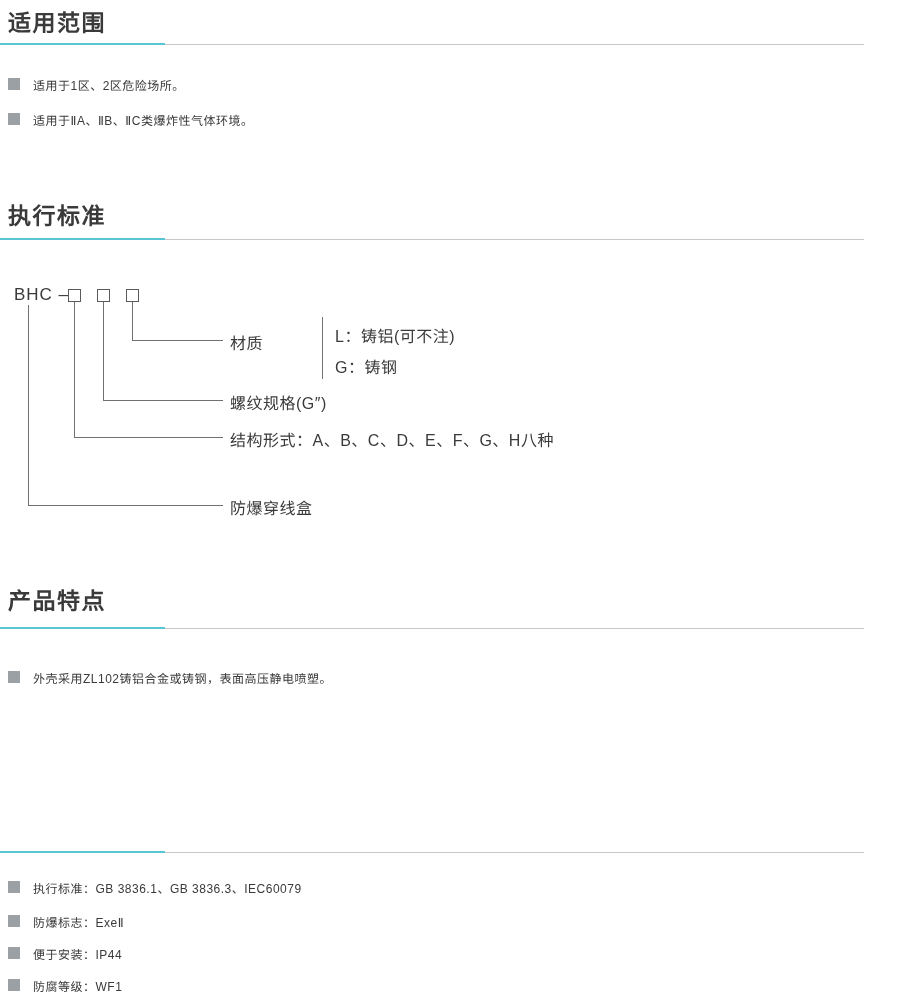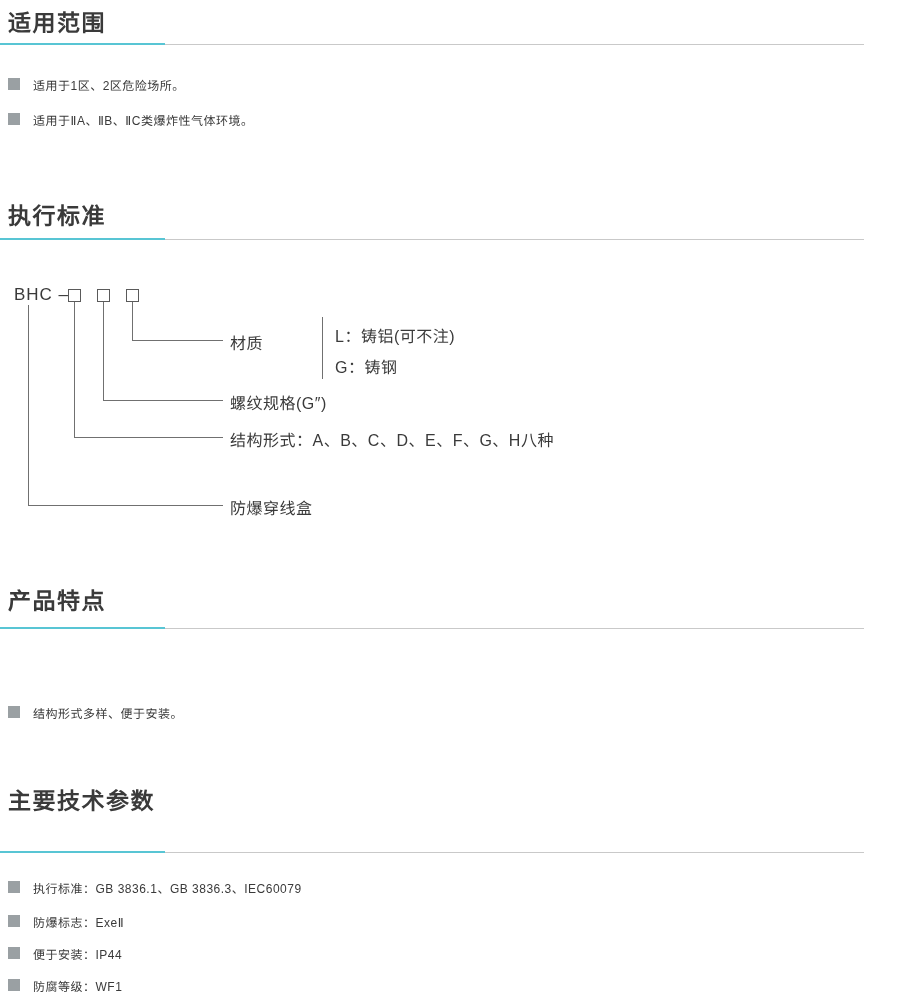--- a/index.html
+++ b/index.html
@@ -136,26 +136,25 @@
   <div class="dlabel" style="left:335px;top:323px">L：铸铝(可不注)</div>
   <div class="dlabel" style="left:335px;top:354px">G：铸钢</div>
   <div class="dlabel" style="left:230px;top:390px">螺纹规格(G″)</div>
   <div class="dlabel" style="left:230px;top:427px">结构形式：A、B、C、D、E、F、G、H八种</div>
   <div class="dlabel" style="left:230px;top:495px">防爆穿线盒</div>
 
   <h2 class="section-title" style="top:582px">产品特点</h2>
   <div class="rule" style="top:628px">
     <div class="accent"></div>
   </div>
-  <div class="bullet-row" style="top:702px">
+  <div class="bullet-row" style="top:667px">
     <span class="bullet-sq"></span>
-    <span>结构形式多样、便于安装。</span>
+    <span>外壳采用ZL102铸铝合金或铸钢，表面高压静电喷塑。</span>
   </div>
 
-  <h2 class="section-title" style="top:782px">主要技术参数</h2>
   <div class="rule" style="top:852px">
     <div class="accent"></div>
   </div>
   <div class="bullet-row" style="top:877px">
     <span class="bullet-sq"></span>
     <span>执行标准：GB 3836.1、GB 3836.3、IEC60079</span>
   </div>
   <div class="bullet-row" style="top:911px">
     <span class="bullet-sq"></span>
     <span>防爆标志：ExeⅡ</span>

